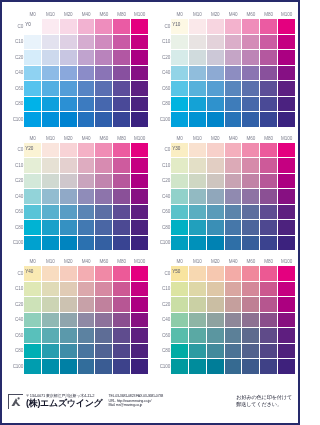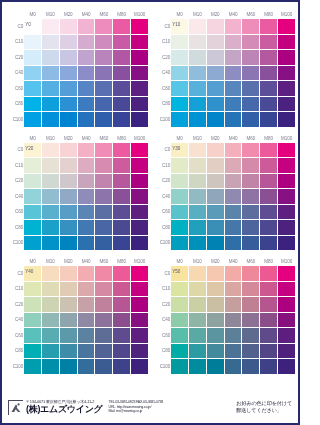--- a/index.html
+++ b/index.html
@@ -78,21 +78,21 @@
     position:absolute;
     left:1px;top:3px;
     font-size:4.6px;
     color:#55576a;
     letter-spacing:-0.1px;
     line-height:6px;
   }
   
   #footer{
     position:absolute;
-    left:6px;right:6px;bottom:2px;
+    left:6px;right:6px;bottom:8px;
     height:28px;
     display:flex;
     align-items:center;
   }
   #logo{
     width:15px;height:15px;
     border:0.6px solid #4a4c5e;
     box-sizing:border-box;
     margin-right:3px;
     flex:0 0 auto;

